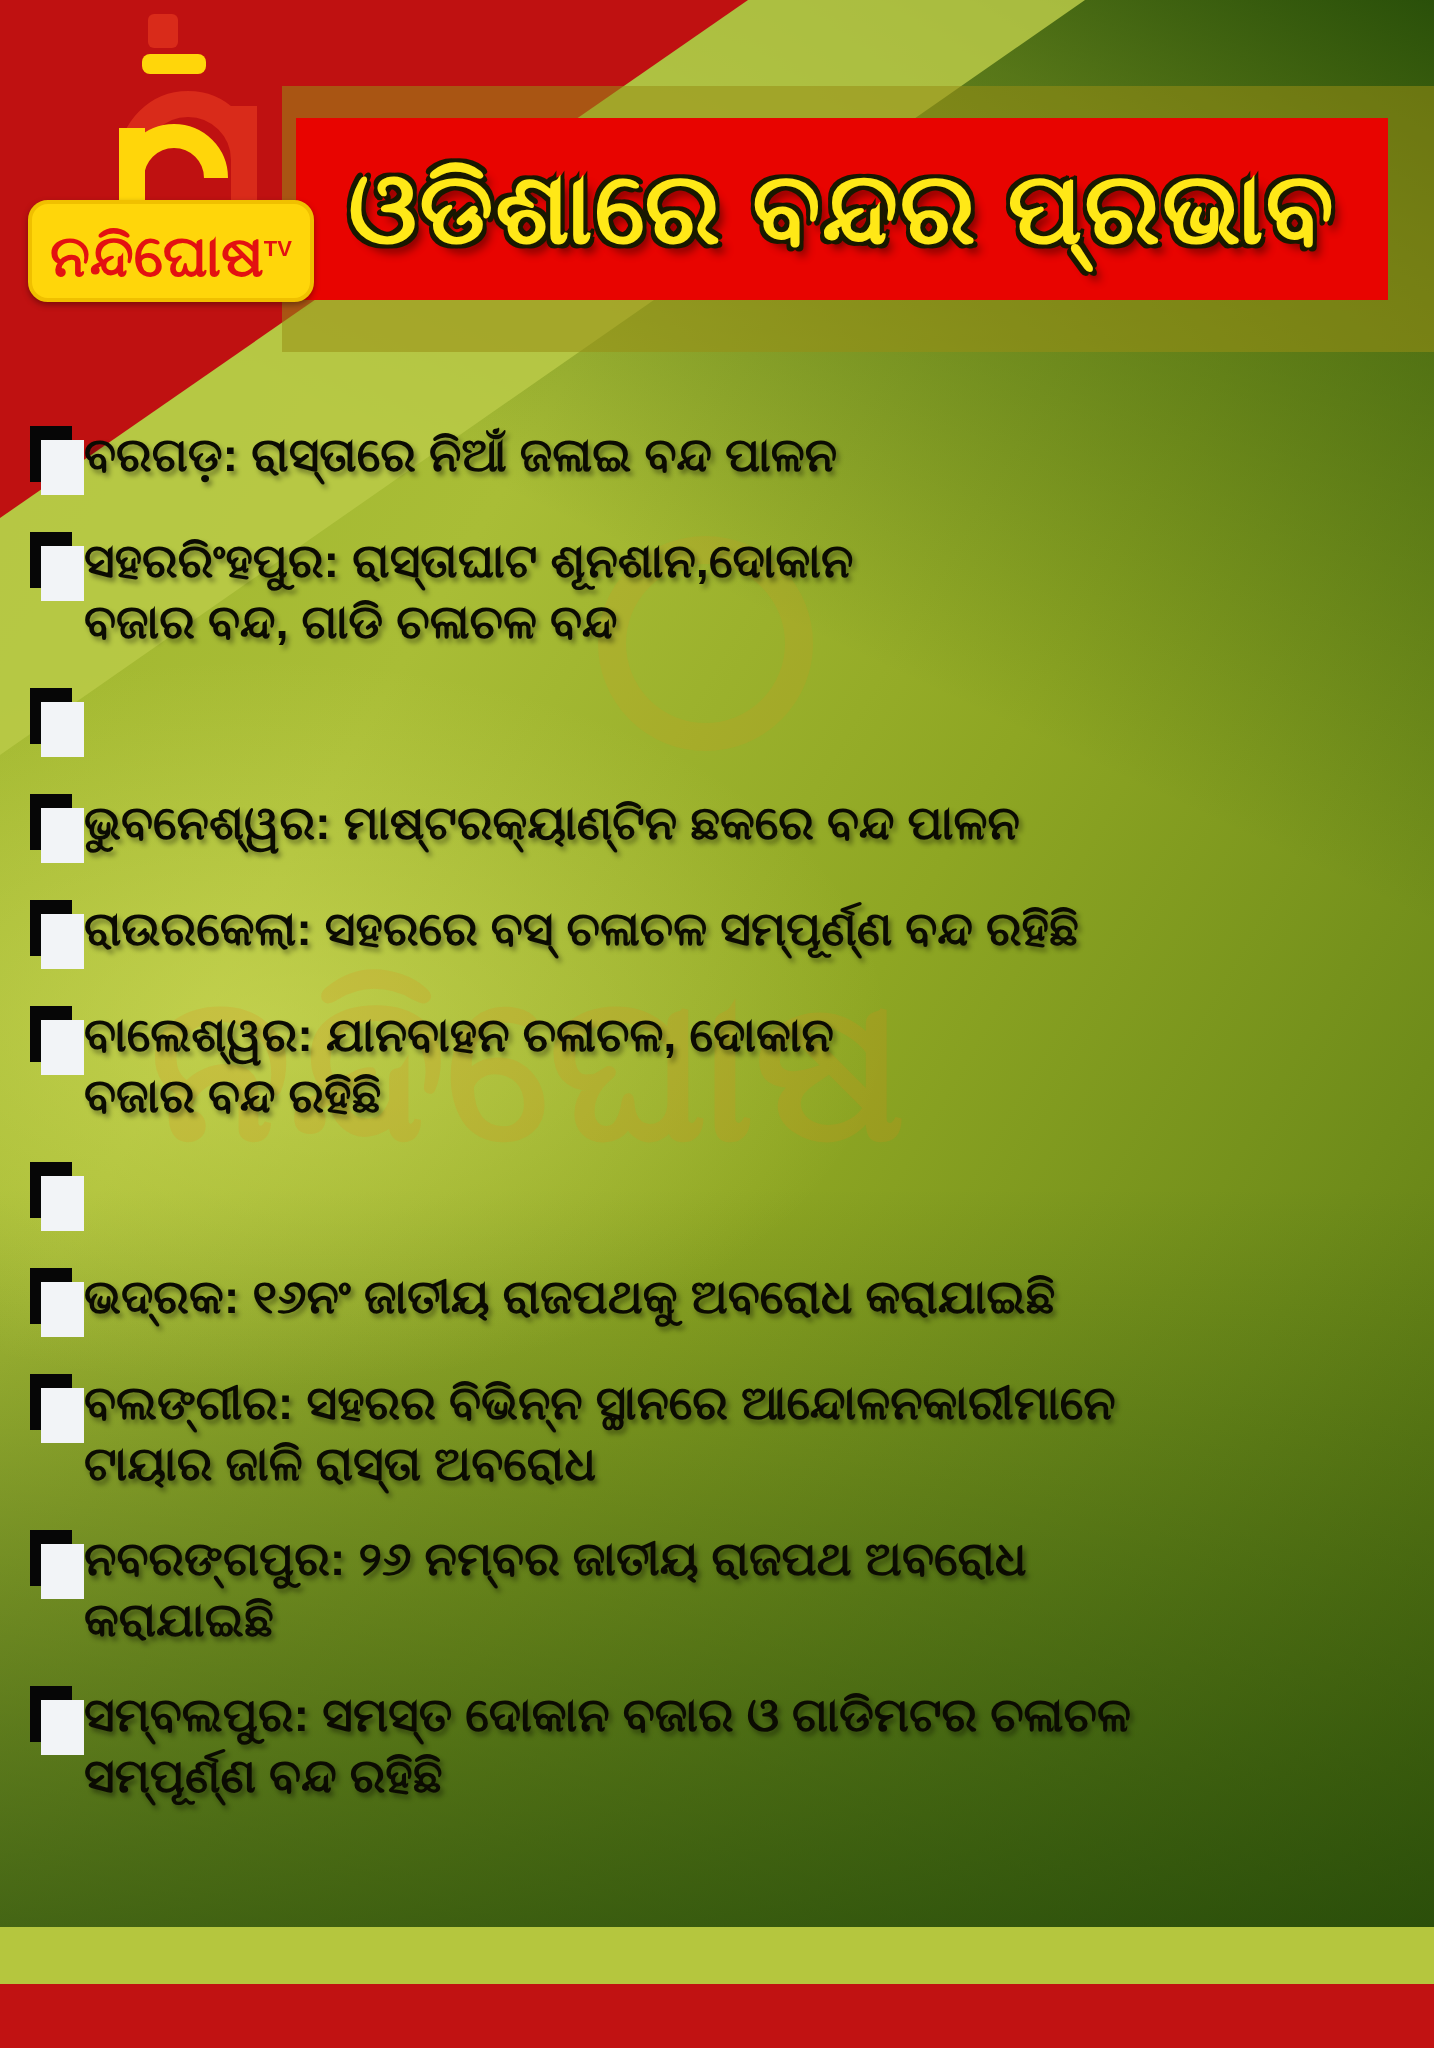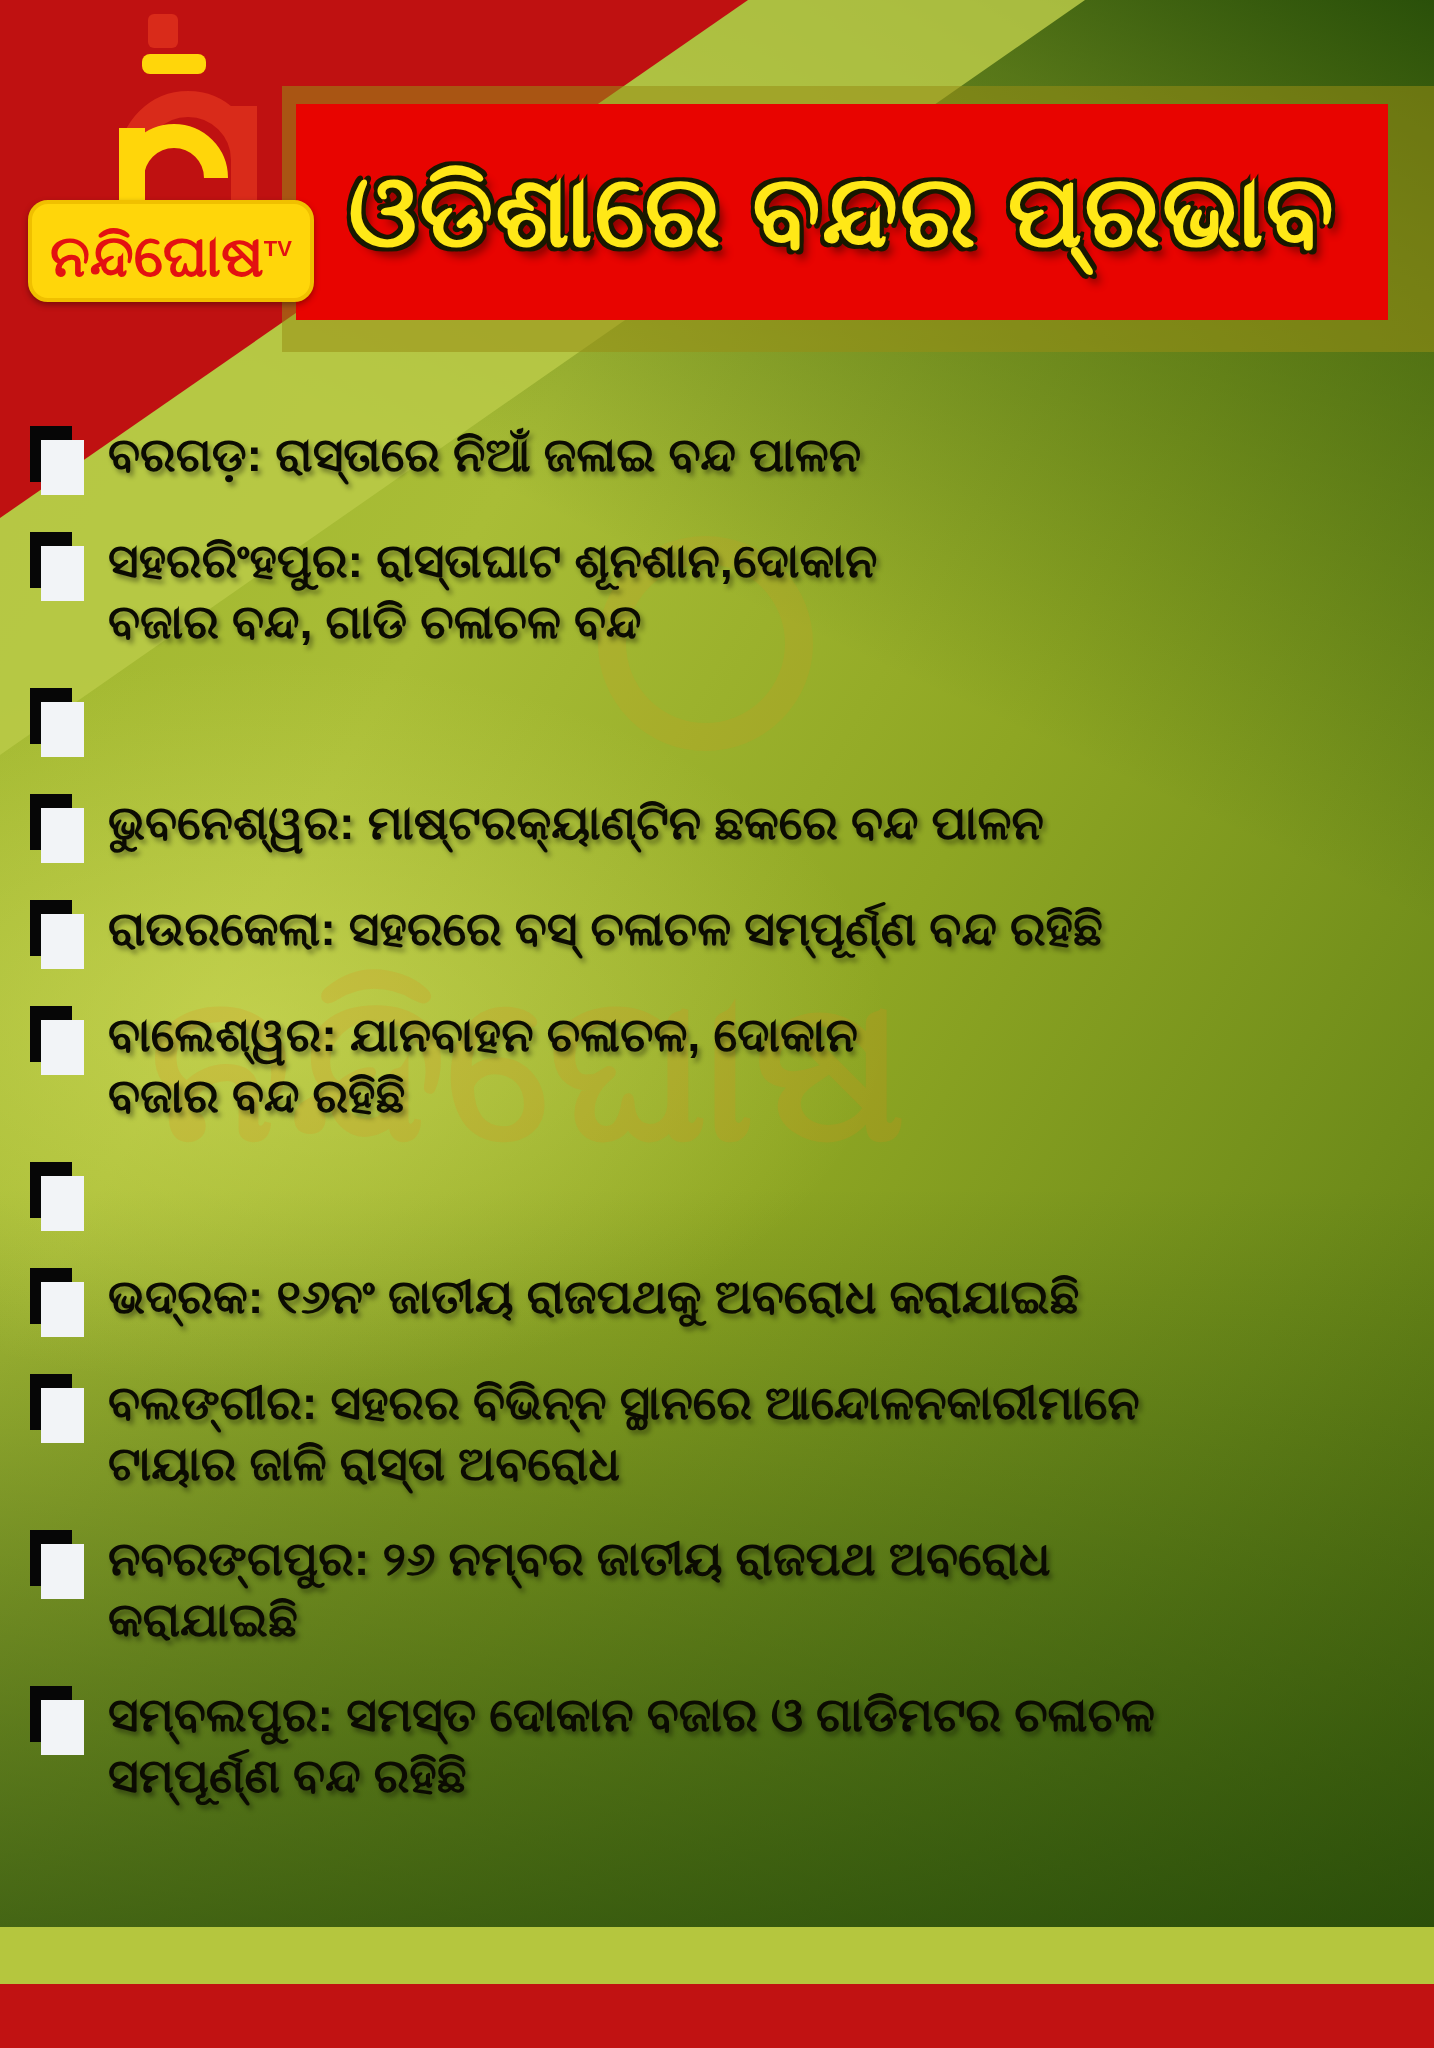--- a/index.html
+++ b/index.html
@@ -27,21 +27,21 @@
     background:#bf1111;
     clip-path:polygon(0 0, 748px 0, 0 518px);
   }
 
   
   .banner-glow{
     position:absolute; left:282px; top:86px; width:1152px; height:266px;
     background:rgba(152,142,22,0.55);
   }
   .banner{
-    position:absolute; left:296px; top:104px; width:1092px; height:216px;
+    position:absolute; left:296px; top:118px; width:1092px; height:182px;
     background:#e80400;
     display:flex; align-items:center; justify-content:center;text-align:center;
   }
   .banner-title{
     font-size:100px; font-weight:bold; color:#ffe817; letter-spacing:2px;
     white-space:nowrap;
     text-shadow:-4px -4px 0 #181800, 4px -4px 0 #181800, -4px 4px 0 #181800,
                  4px 4px 0 #181800, 7px 9px 8px rgba(0,0,0,0.45);
   }
 
@@ -67,21 +67,21 @@
   .wm-ring{
     position:absolute; left:598px; top:536px; width:215px; height:215px;
     border-radius:50%; border:28px solid rgba(226,150,30,0.16);
   }
 
   
   .list{
     position:absolute; left:30px; top:424px; width:1384px;
     display:flex; flex-direction:column; gap:34px;
   }
-  .item{ display:flex; align-items:flex-start; gap:24px; }
+  .item{ display:flex; align-items:flex-start; }
   .bullet{ position:relative; width:54px; height:70px; flex:none; margin-top:2px; }
   .bullet .b-black{ position:absolute; left:0; top:0; width:42px; height:56px; background:#060606; }
   .bullet .b-white{ position:absolute; left:11px; top:14px; width:43px; height:55px; background:#f2f4f7; }
   .item-text{
     font-size:47px; font-weight:bold; line-height:61px; color:#0b0b02;
     white-space:pre-line;
     text-shadow:3px 4px 5px rgba(0,0,0,0.40);
   }
 
   

